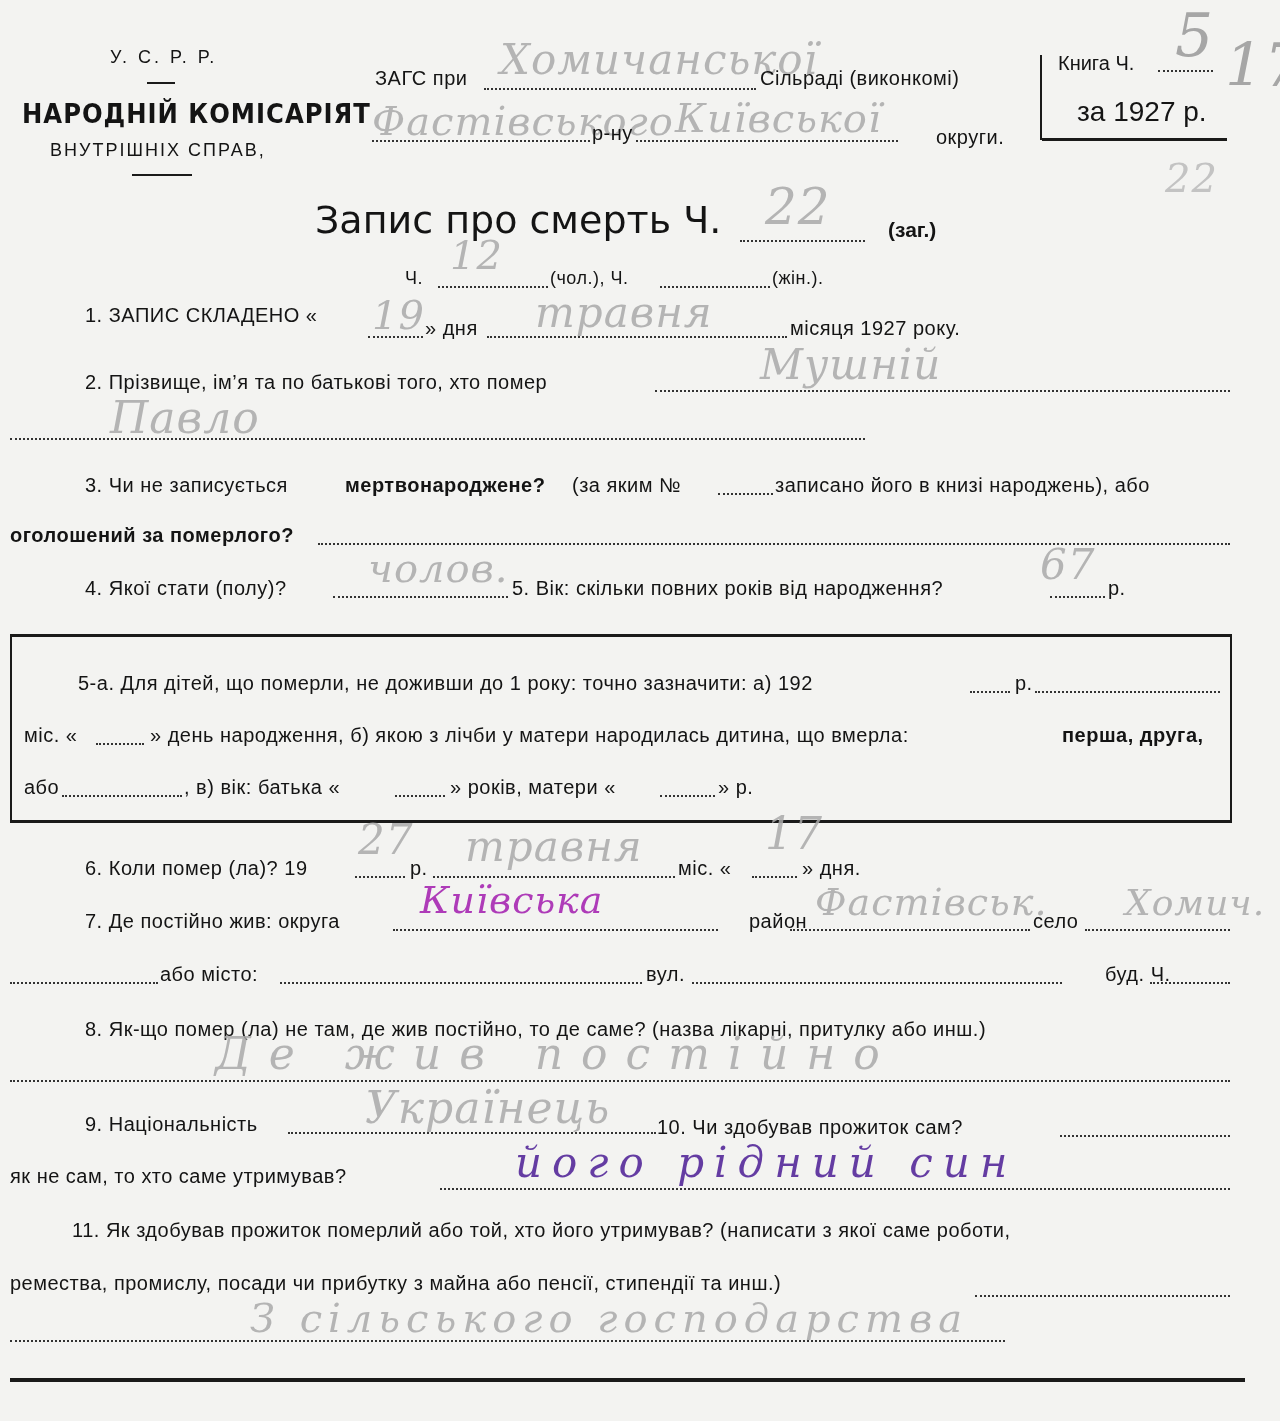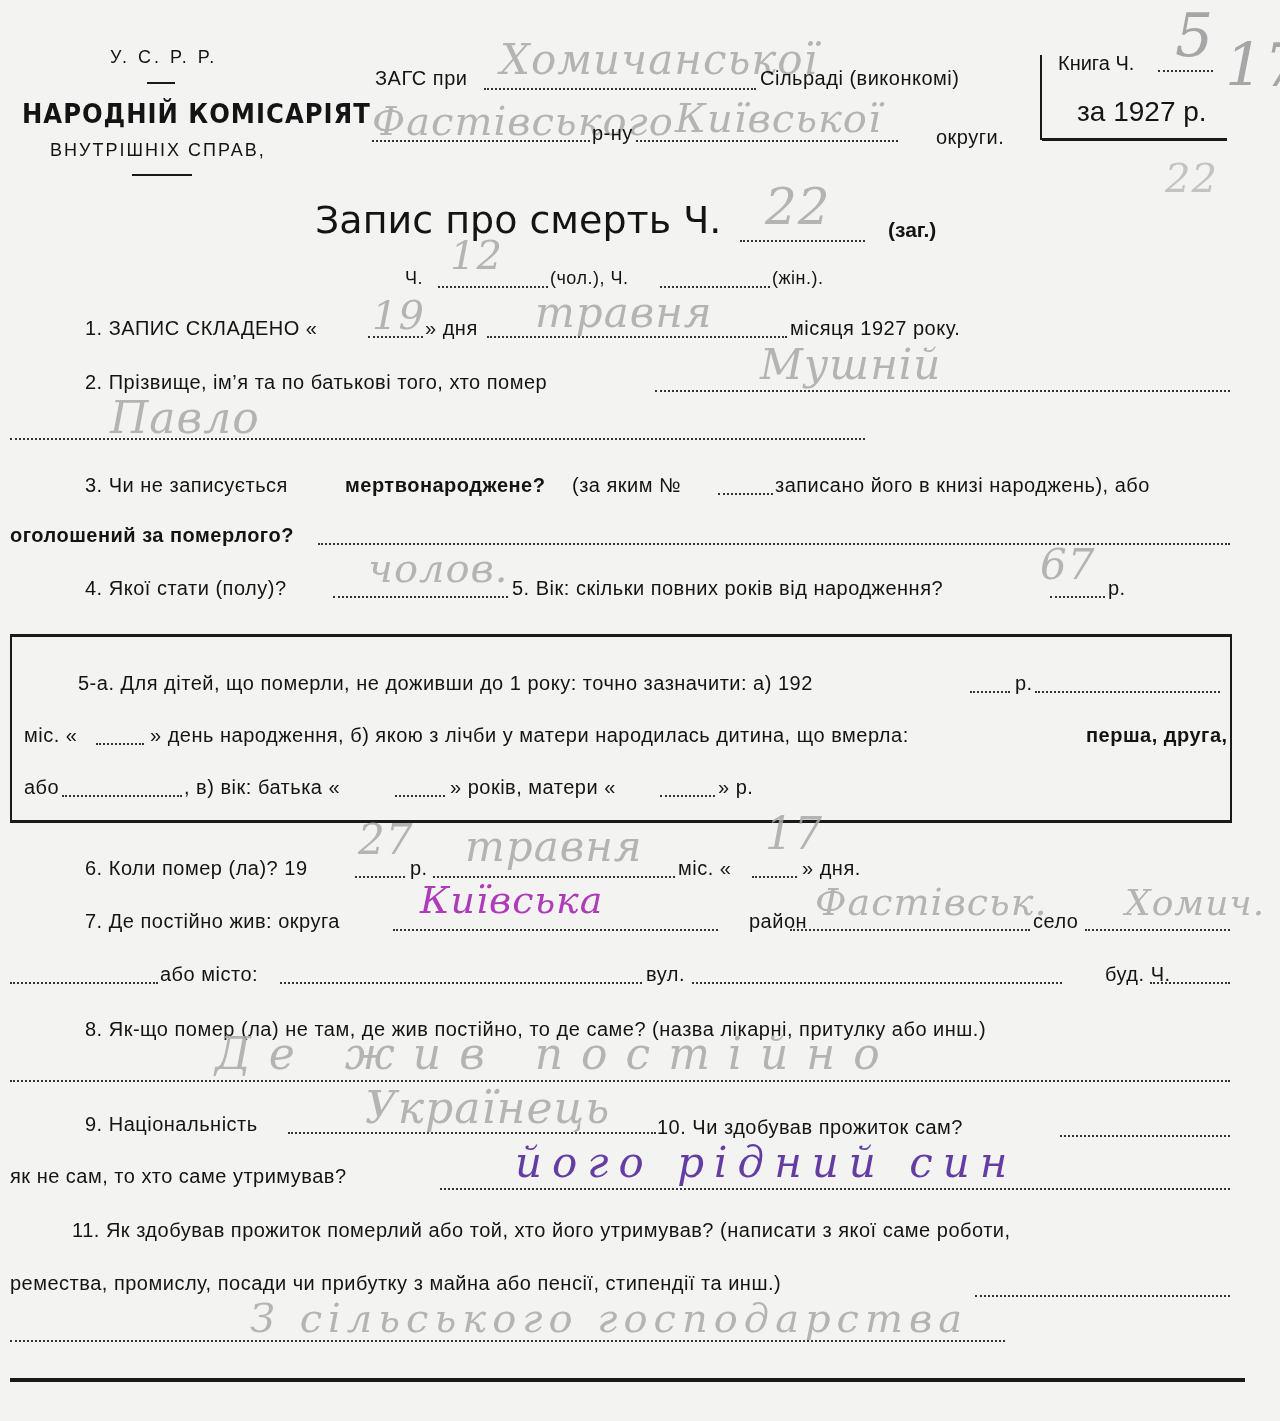--- a/index.html
+++ b/index.html
@@ -58,21 +58,21 @@
 <div class="hand" style="left:765px;top:178px;font-size:50px;color:#aaa;">22</div>
 <div class="abs bold" style="left:888px;top:218px;font-size:21px;">(заг.)</div>
 
 <div class="abs print" style="left:405px;top:268px;font-size:18px;">Ч.</div>
 <div class="dots" style="left:438px;top:286px;width:110px;"></div>
 <div class="hand" style="left:450px;top:232px;font-size:40px;color:#aaa;">12</div>
 <div class="abs print" style="left:550px;top:268px;font-size:18px;">(чол.), Ч.</div>
 <div class="dots" style="left:660px;top:286px;width:110px;"></div>
 <div class="abs print" style="left:772px;top:268px;font-size:18px;">(жін.).</div>
 
-<div class="abs print" style="left:85px;top:317px;">1. ЗАПИС СКЛАДЕНО «</div>
+<div class="abs print" style="left:85px;top:304px;">1. ЗАПИС СКЛАДЕНО «</div>
 <div class="dots" style="left:368px;top:336px;width:55px;"></div>
 <div class="hand" style="left:372px;top:292px;font-size:40px;color:#aaa;">19</div>
 <div class="abs print" style="left:425px;top:317px;">» дня</div>
 <div class="dots" style="left:487px;top:336px;width:300px;"></div>
 <div class="hand" style="left:535px;top:288px;font-size:42px;color:#aaa;">травня</div>
 <div class="abs print" style="left:790px;top:317px;">місяця 1927 року.</div>
 
 <div class="abs print" style="left:85px;top:371px;">2. Прізвище, ім’я та по батькові того, хто помер</div>
 <div class="dots" style="left:655px;top:390px;width:575px;"></div>
 <div class="hand" style="left:760px;top:340px;font-size:42px;color:#aaa;">Мушній</div>
@@ -101,21 +101,21 @@
 <div class="rule" style="left:10px;top:820px;width:1222px;height:3px;"></div>
 
 <div class="abs print" style="left:78px;top:672px;">5-а. Для дітей, що померли, не доживши до 1 року: точно зазначити: а) 192</div>
 <div class="dots" style="left:970px;top:691px;width:40px;"></div>
 <div class="abs print" style="left:1015px;top:672px;">р.</div>
 <div class="dots" style="left:1035px;top:691px;width:185px;"></div>
 
 <div class="abs print" style="left:24px;top:724px;">міс. «</div>
 <div class="dots" style="left:96px;top:743px;width:48px;"></div>
 <div class="abs print" style="left:150px;top:724px;">» день народження, б) якою з лічби у матери народилась дитина, що вмерла:</div>
-<div class="abs print bold" style="left:1062px;top:724px;margin-left:24px;">перша, друга,</div>
+<div class="abs print bold" style="left:1062px;top:724px;">перша, друга,</div>
 
 <div class="abs print" style="left:24px;top:776px;">або</div>
 <div class="dots" style="left:62px;top:795px;width:120px;"></div>
 <div class="abs print" style="left:184px;top:776px;">, в) вік: батька «</div>
 <div class="dots" style="left:395px;top:795px;width:50px;"></div>
 <div class="abs print" style="left:450px;top:776px;">» років, матери «</div>
 <div class="dots" style="left:660px;top:795px;width:55px;"></div>
 <div class="abs print" style="left:718px;top:776px;">» р.</div>
 
 <div class="abs print" style="left:85px;top:857px;">6. Коли помер (ла)? 19</div>

